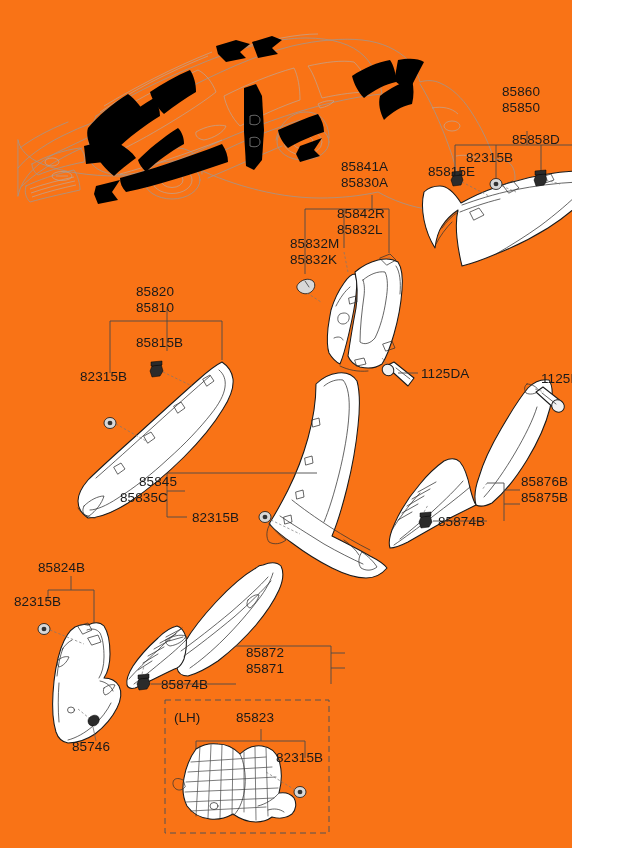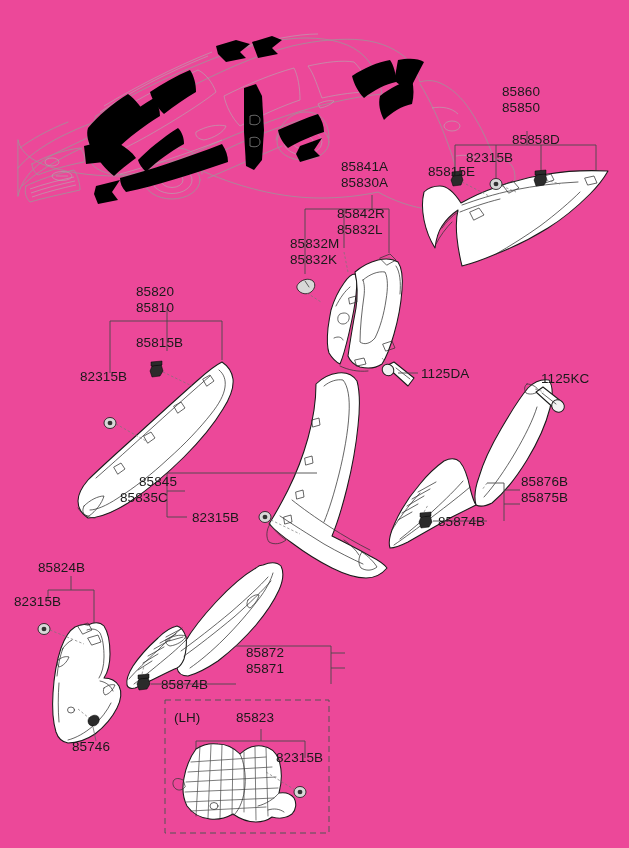--- a/index.html
+++ b/index.html
@@ -2,23 +2,23 @@
 <html><head>
 <meta charset="utf-8">
 <style>
   html, body {
     margin: 0;
     padding: 0;
     background: #ffffff;
   }
   #diagram-root {
     position: relative;
-    width: 629px;
+    width: 572px;
     height: 848px;
-    background: #ec4899;
+    background: #f97316;
     font-family: "Liberation Sans", sans-serif;
     overflow: hidden;
     text-align: center;
   }
   #parts-svg {
     position: absolute;
     left: 0;
     top: 0;
     width: 629px;
     height: 848px;

